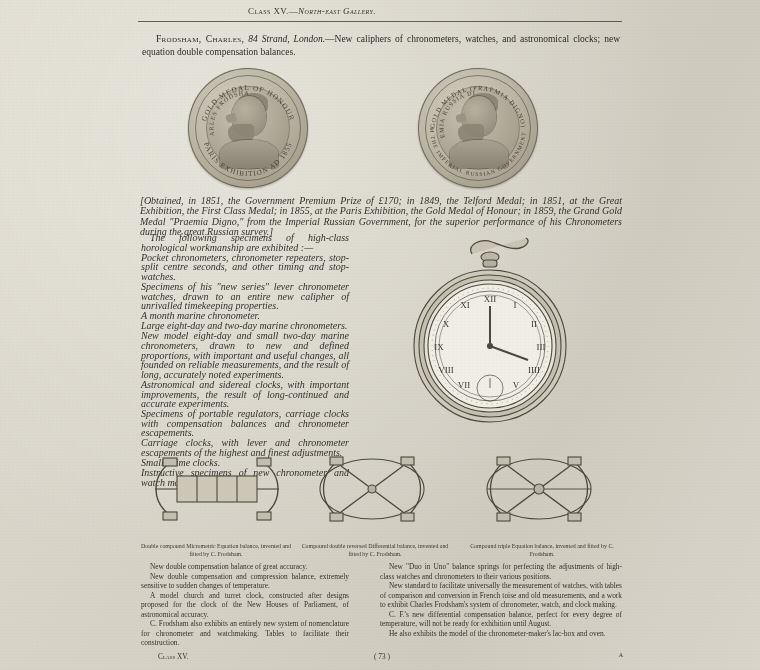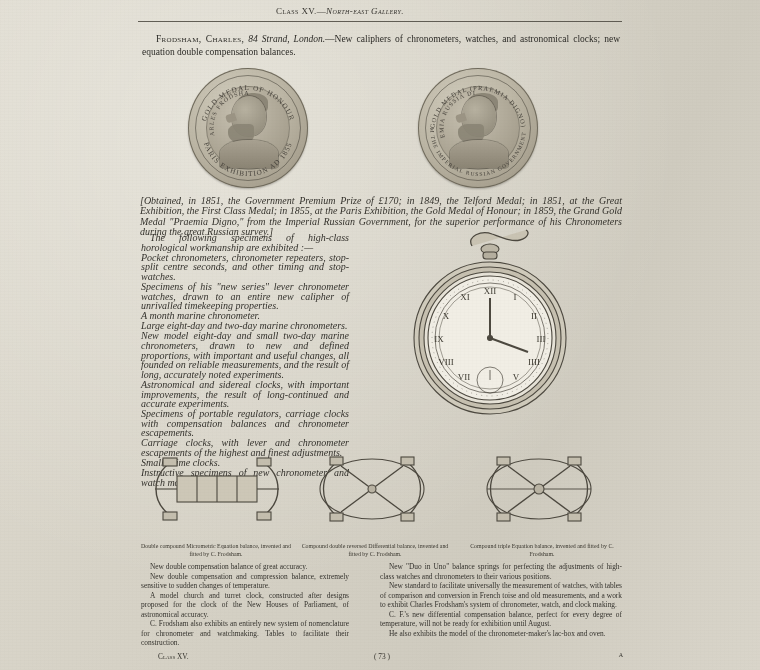--- a/index.html
+++ b/index.html
@@ -35,21 +35,20 @@
     position: absolute;
     top: 6px;
     left: 0;
     width: 624px;
     text-align: center;
     font-size: 9px;
     letter-spacing: 0.4px;
     font-variant: small-caps;
     font-style: italic;
     color: #33312c;
-    margin-left: 28px;
   }
   .running-head .cls { font-variant: small-caps; font-style: normal; }
   .rule {
     position: absolute;
     left: 138px;
     top: 21px;
     width: 484px;
     height: 1px;
     background: #4a463e;
     opacity: 0.85;
@@ -190,21 +189,21 @@
     color: #33312c;
     font-style: italic;
   }
   .col-left p { margin: 0 0 0.5px 0; text-indent: 9px; }
   .col-left p.noind { text-indent: 0; }
 
   
   .watch-wrap {
     position: absolute;
     left: 360px;
-    top: 228px;
+    top: 236px;
     width: 260px;
     height: 195px;
   }
 
   
   .balances {
     position: absolute;
     left: 141px;
     top: 436px;
     width: 482px;

